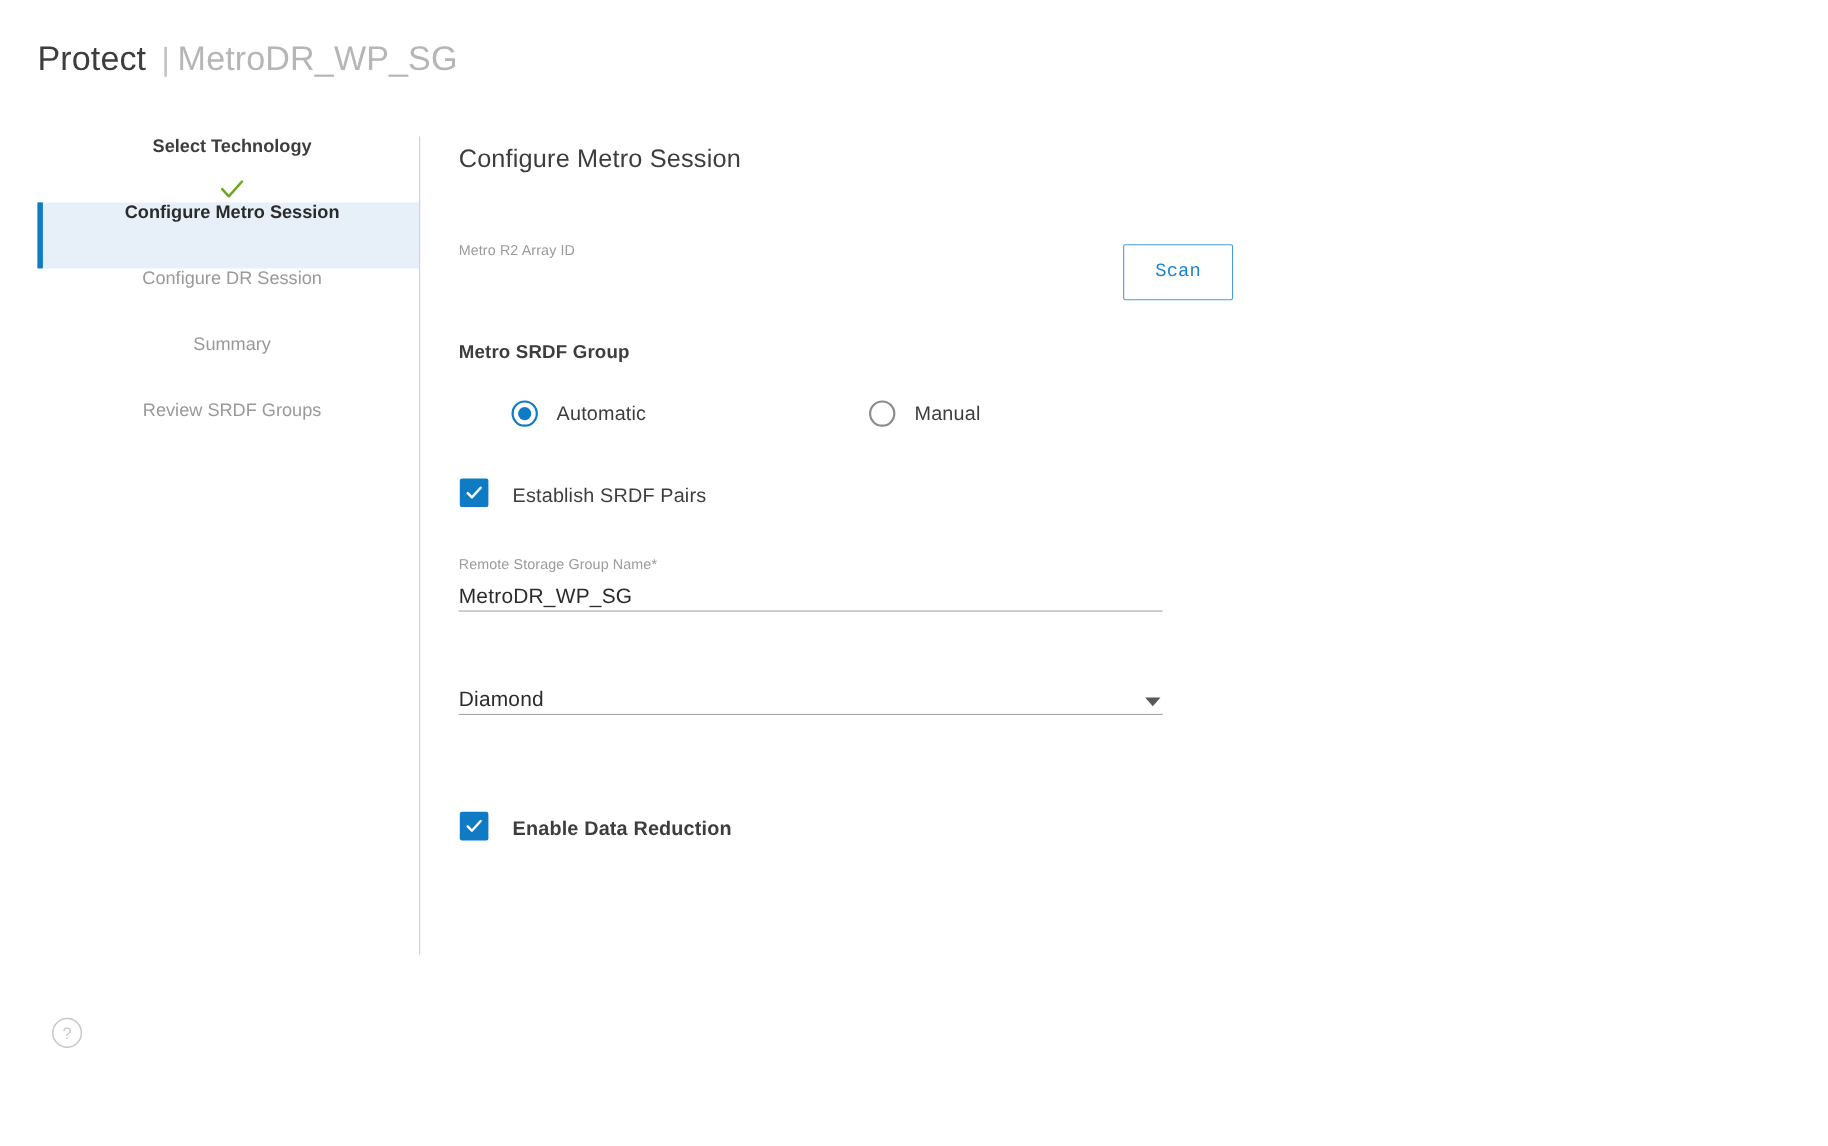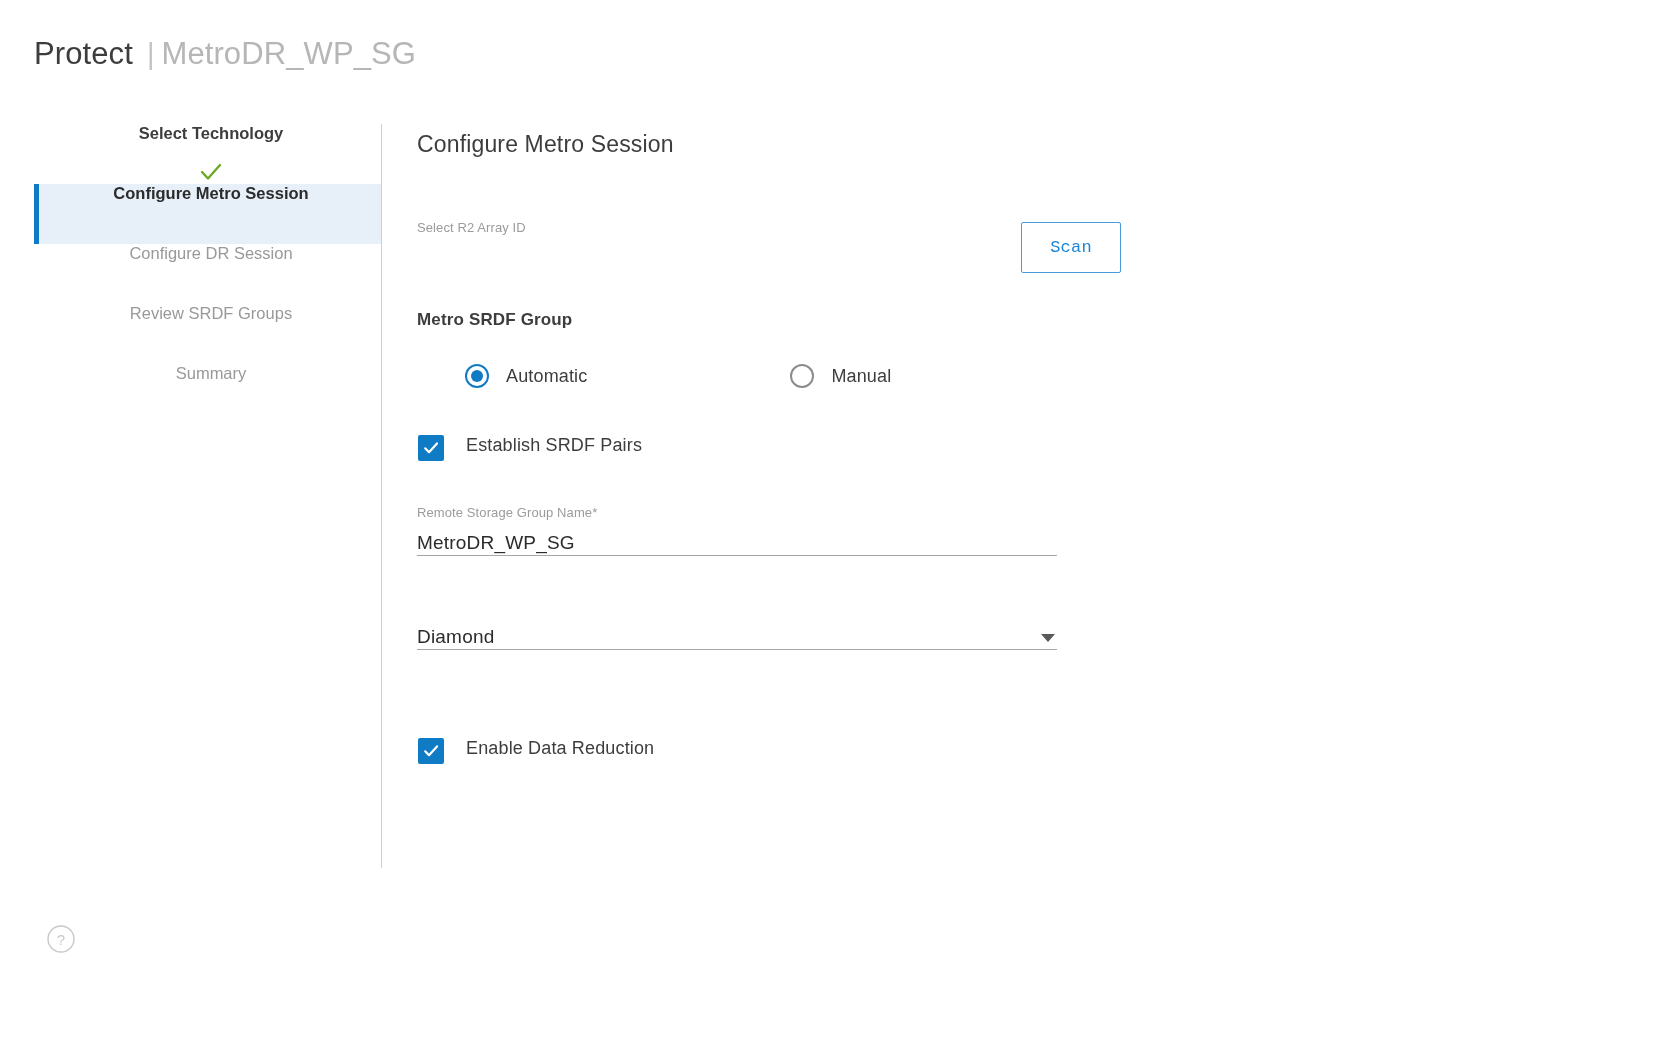--- a/index.html
+++ b/index.html
@@ -228,26 +228,26 @@
     font-size: 18px;
     color: #3d3d3d;
     margin-left: 17px;
     letter-spacing: 0.15px;
   }
 
   
   .check-row {
     position: absolute;
     display: flex;
-    align-items: flex-start;
+    align-items: flex-end;
     cursor: pointer;
     user-select: none;
   }
   #check-establish-pairs { left: 1px; top: 311px; }
-  #check-data-reduction { left: 1px; top: 614px; }
+  #check-data-reduction { left: 1px; top: 614px; font-weight: bold; }
   .check-mark {
     width: 26px; height: 26px;
     border-radius: 2px;
     background: #0f7bc4;
     flex: 0 0 auto;
     display: flex;
     align-items: center;
     justify-content: center;
   }
   .check-mark svg { display: block; }
@@ -343,37 +343,37 @@
 
     <div class="step active">
       <span class="step-label">Configure Metro Session</span>
     </div>
 
     <div class="step">
       <span class="step-label">Configure DR Session</span>
     </div>
 
     <div class="step">
+      <span class="step-label">Summary</span>
+    </div>
+
+    <div class="step">
       <span class="step-label">Review SRDF Groups</span>
     </div>
 
-    <div class="step">
-      <span class="step-label">Summary</span>
-    </div>
-
   </div>
 
   <div class="v-divider"></div>
 
   <div class="content">
 
     <div class="content-title">Configure Metro Session</div>
 
     <div class="field" id="field-array-id">
-      <label class="field-label">Select R2 Array ID</label>
+      <label class="field-label">Metro R2 Array ID</label>
     </div>
 
     <button class="btn-scan">Scan</button>
 
     <div class="group-heading">Metro SRDF Group</div>
 
     <div class="radio-row">
       <div class="radio-opt selected">
         <span class="radio-mark"></span>
         <span class="radio-label">Automatic</span>

